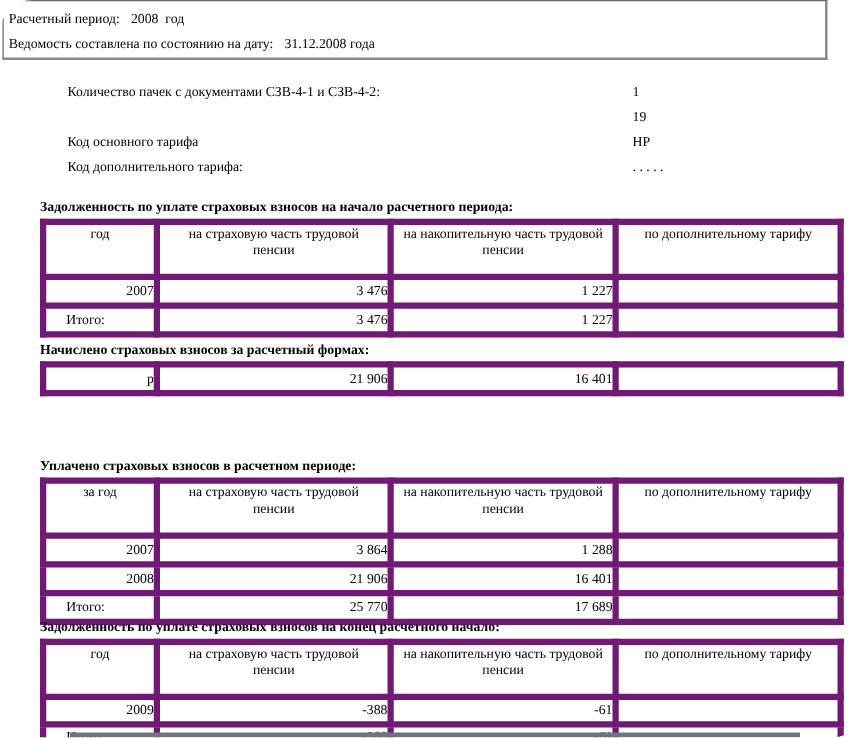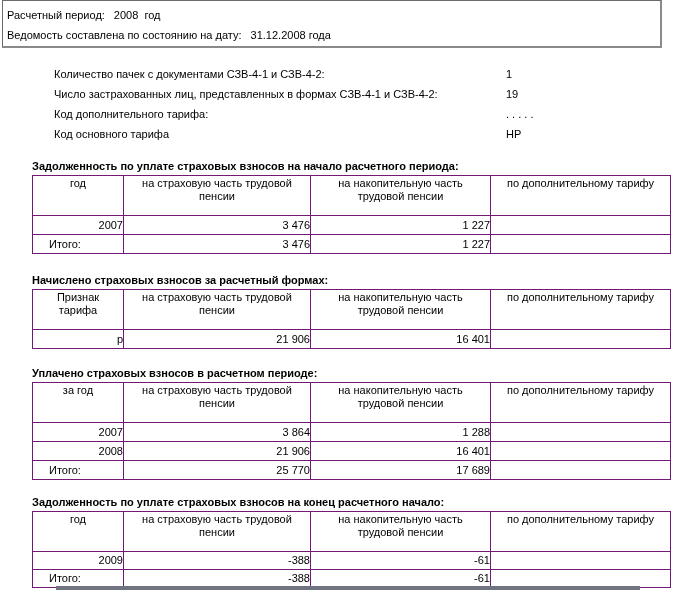--- a/index.html
+++ b/index.html
@@ -1,36 +1,36 @@
 <!DOCTYPE html>
 <html><head>
 <meta charset="utf-8">
 <style>
   html,body{margin:0;padding:0;background:#fff;}
   .page{
     position:relative;width:692px;height:590px;background:#ffffff;overflow:hidden;
-    font-family:Liberation Sans, sans-serif;font-size:11px;color:#000;
+    font-family:Liberation Serif, serif;font-size:11px;color:#000;border-radius:26px;
   }
   
   .period-box{
     position:absolute;left:2px;top:0;width:653px;height:41px;
     border:1px solid #6b6b6b;border-right:2px solid #8a8a8a;border-bottom:2px solid #8a8a8a;
     background:#fff;padding:4px 0 0 4px;
   }
   .pline{display:flex;gap:9px;height:20px;line-height:20px;white-space:pre;}
   
   .info{position:absolute;left:28px;top:64px;width:630px;}
   .irow{position:relative;height:20px;line-height:20px;margin-left:26px;}
   .ivalue{position:absolute;left:452px;top:0;}
   
   .section{position:absolute;left:32px;width:640px;}
   .s1{top:160px;} .s2{top:274px;} .s3{top:367px;} .s4{top:496px;}
   .stitle{font-weight:bold;height:13px;line-height:13px;margin:0 0 2px 0;white-space:nowrap;}
   table.rtable{border-collapse:collapse;table-layout:fixed;width:638px;background:#fff;}
-  table.rtable td{border:1px solid #701a75;overflow:hidden;}
+  table.rtable td{border:5px solid #701a75;overflow:hidden;}
   col.c0{width:91px;} col.c1{width:187px;} col.c2{width:180px;} col.c3{width:180px;}
   .hcell{
     height:38px;vertical-align:top;text-align:center;
     padding:1px 6px 0 6px;line-height:13px;font-weight:normal;
   }
   .drow td{height:18px;line-height:18px;text-align:right;padding:0;}
   .s4 .drow td{height:17px;line-height:17px;}
   td.itogo{text-align:left;padding-left:16px;}
   
   .bottom-bar{position:absolute;left:56px;top:586px;width:584px;height:4px;background:#6f7480;}
@@ -48,30 +48,29 @@
       <span>Ведомость составлена по состоянию на дату:</span><span>31.12.2008 года</span>
     </div>
   </div>
 
   <div class="info">
     <div class="irow">
       <span>Количество пачек с документами СЗВ-4-1 и СЗВ-4-2:</span>
       <span class="ivalue">1</span>
     </div>
     <div class="irow">
-      <span>Число застрахованных лиц, представленных в формах СЗВ-4-1 и СЗВ-4-2:</span>
       <span class="ivalue">19</span>
+    </div>
+    <div class="irow">
+      <span>Код основного тарифа</span>
+      <span class="ivalue">НР</span>
     </div>
     <div class="irow">
       <span>Код дополнительного тарифа:</span>
       <span class="ivalue">. . . . .</span>
-    </div>
-    <div class="irow">
-      <span>Код основного тарифа</span>
-      <span class="ivalue">НР</span>
     </div>
   </div>
 
   <div class="section s1">
     <div class="stitle">Задолженность по уплате страховых взносов на начало расчетного периода:</div>
     <table class="rtable">
       <colgroup>
           <col class="c0">
           <col class="c1">
           <col class="c2">
@@ -103,26 +102,20 @@
   <div class="section s2">
     <div class="stitle">Начислено страховых взносов за расчетный формах:</div>
     <table class="rtable">
       <colgroup>
           <col class="c0">
           <col class="c1">
           <col class="c2">
           <col class="c3">
         </colgroup>
       <tbody>
-          <tr class="hrow">
-        <td class="hcell">Признак тарифа</td>
-        <td class="hcell">на страховую часть трудовой пенсии</td>
-        <td class="hcell">на накопительную часть трудовой пенсии</td>
-        <td class="hcell">по дополнительному тарифу</td>
-      </tr>
       <tr class="drow">
         <td>р</td>
         <td>21 906</td>
         <td>16 401</td>
         <td></td>
       </tr>
     </tbody>
       </table>
   </div>
 

